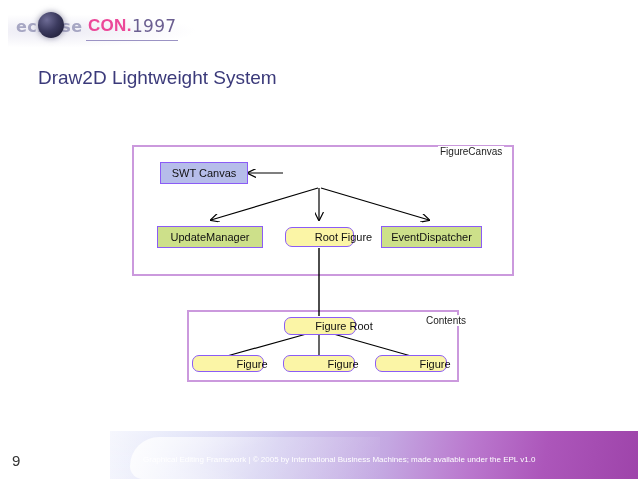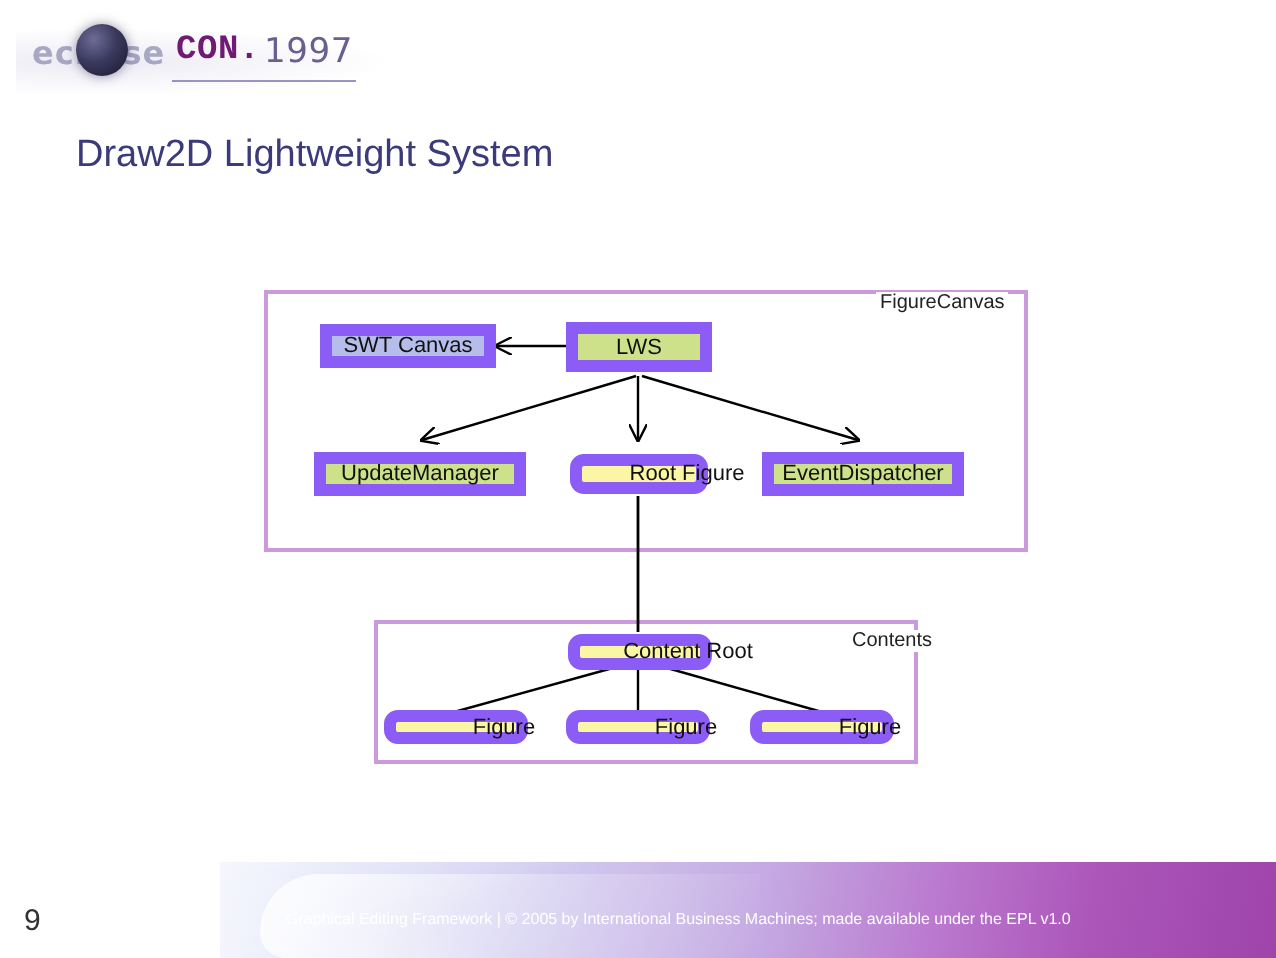--- a/index.html
+++ b/index.html
@@ -20,22 +20,22 @@
     box-shadow:0 0 6px rgba(60,58,94,.55);
   }
   .logo-eclipse{
     position:absolute;left:8px;top:7px;
     font-size:16px;font-weight:bold;letter-spacing:.5px;
     color:#8b8bb0;opacity:.72;
     font-family:"DejaVu Sans", sans-serif;
   }
   .logo-con{
     position:absolute;left:80px;top:6px;
-    font-size:17px;font-weight:bold;color:#701a75;
-    font-family:Liberation Mono, monospace;letter-spacing:.3px;
+    font-size:17px;font-weight:bold;color:#ec4899;
+    font-family:Liberation Sans, sans-serif;letter-spacing:.3px;
   }
   .logo-year{
     position:absolute;left:124px;top:6px;
     font-size:17px;color:#6b5f91;font-weight:normal;
     font-family:"DejaVu Sans", sans-serif;letter-spacing:.3px;
   }
   .logo-rule{
     position:absolute;left:78px;top:30px;width:92px;height:1px;background:#9b93c4;
   }
   .logo-haze{
@@ -57,21 +57,21 @@
   .container-box{
     position:absolute;border:2px solid #cb99dd;background:#ffffff;
   }
   .container-label{
     position:absolute;font-size:10px;color:#222;
     font-family:"Liberation Sans", sans-serif;white-space:nowrap;
     background:#ffffff;padding:0 2px;
   }
   .node{
     position:absolute;box-sizing:border-box;
-    border:6px solid #8b5cf6;
+    border:1px solid #8b5cf6;
     font-size:11px;color:#111;
     display:flex;align-items:center;justify-content:center;
     font-family:"Liberation Sans", sans-serif;
     white-space:nowrap;
   }
   .node.green{background:#cde08a;}
   .node.blue{background:#b6bdea;}
   .node.yellow{background:#fbf5a6;border-radius:7px;padding-left:48px;}
   svg.edges{position:absolute;left:0;top:0;width:638px;height:420px;overflow:visible;}
 
@@ -155,38 +155,35 @@
 
       <line x1="310" y1="333" x2="227" y2="356" stroke="#000" stroke-width="1.2"></line>
       <line x1="319" y1="333" x2="319" y2="356" stroke="#000" stroke-width="1.2"></line>
       <line x1="330" y1="333" x2="411" y2="356" stroke="#000" stroke-width="1.2"></line>
     </svg>
 
     <div class="node blue" style="left:160px;top:162px;width:88px;height:22px;">
       <span>SWT Canvas</span>
     </div>
 
-    <div class="node green" style="left:283px;top:161px;width:73px;height:25px;">
-      <span>LWS</span>
-    </div>
 
     <div class="node green" style="left:157px;top:226px;width:106px;height:22px;">
       <span>UpdateManager</span>
     </div>
 
     <div class="node yellow" style="left:285px;top:227px;width:69px;height:20px;">
       <span>Root Figure</span>
     </div>
 
     <div class="node green" style="left:381px;top:226px;width:101px;height:22px;">
       <span>EventDispatcher</span>
     </div>
 
     <div class="node yellow" style="left:284px;top:317px;width:72px;height:18px;">
-      <span>Content Root</span>
+      <span>Figure Root</span>
     </div>
 
     <div class="node yellow" style="left:192px;top:355px;width:72px;height:17px;">
       <span>Figure</span>
     </div>
 
     <div class="node yellow" style="left:283px;top:355px;width:72px;height:17px;">
       <span>Figure</span>
     </div>
 

